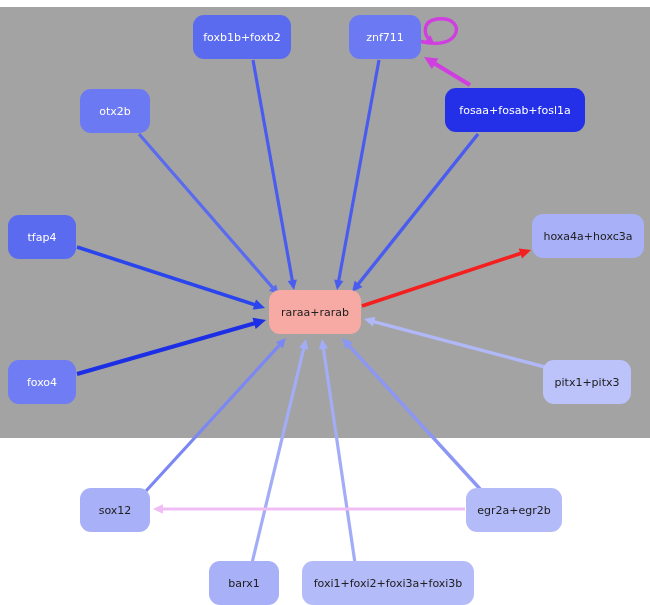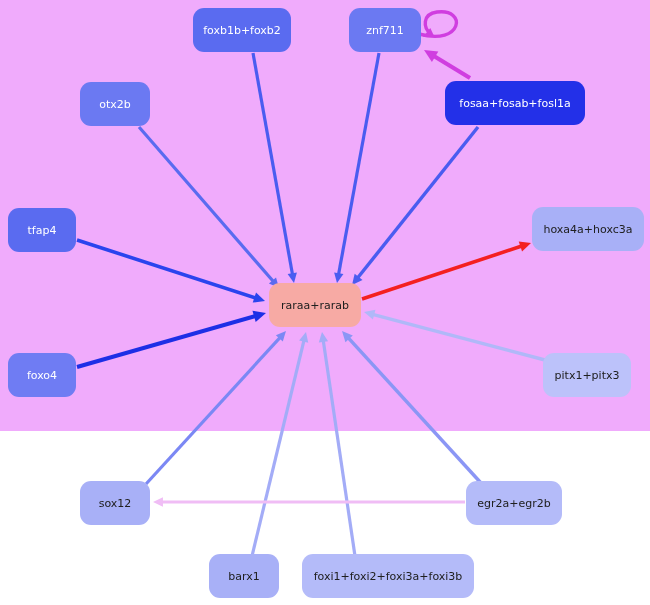--- a/index.html
+++ b/index.html
@@ -10,21 +10,22 @@
   body {
     width: 650px;
     height: 605px;
     font-family: "DejaVu Sans", sans-serif;
     overflow: hidden;
   }
   #graph-root {
     position: relative;
     width: 650px;
     height: 431px;
-    background: #f0abfc;
+    background: #a3a3a3;
+    margin-top: 7px;
   }
   svg#network {
     position: absolute;
     left: 0;
     top: 0;
     width: 650px;
     height: 605px;
     display: block;
   }
   .node-rect {

